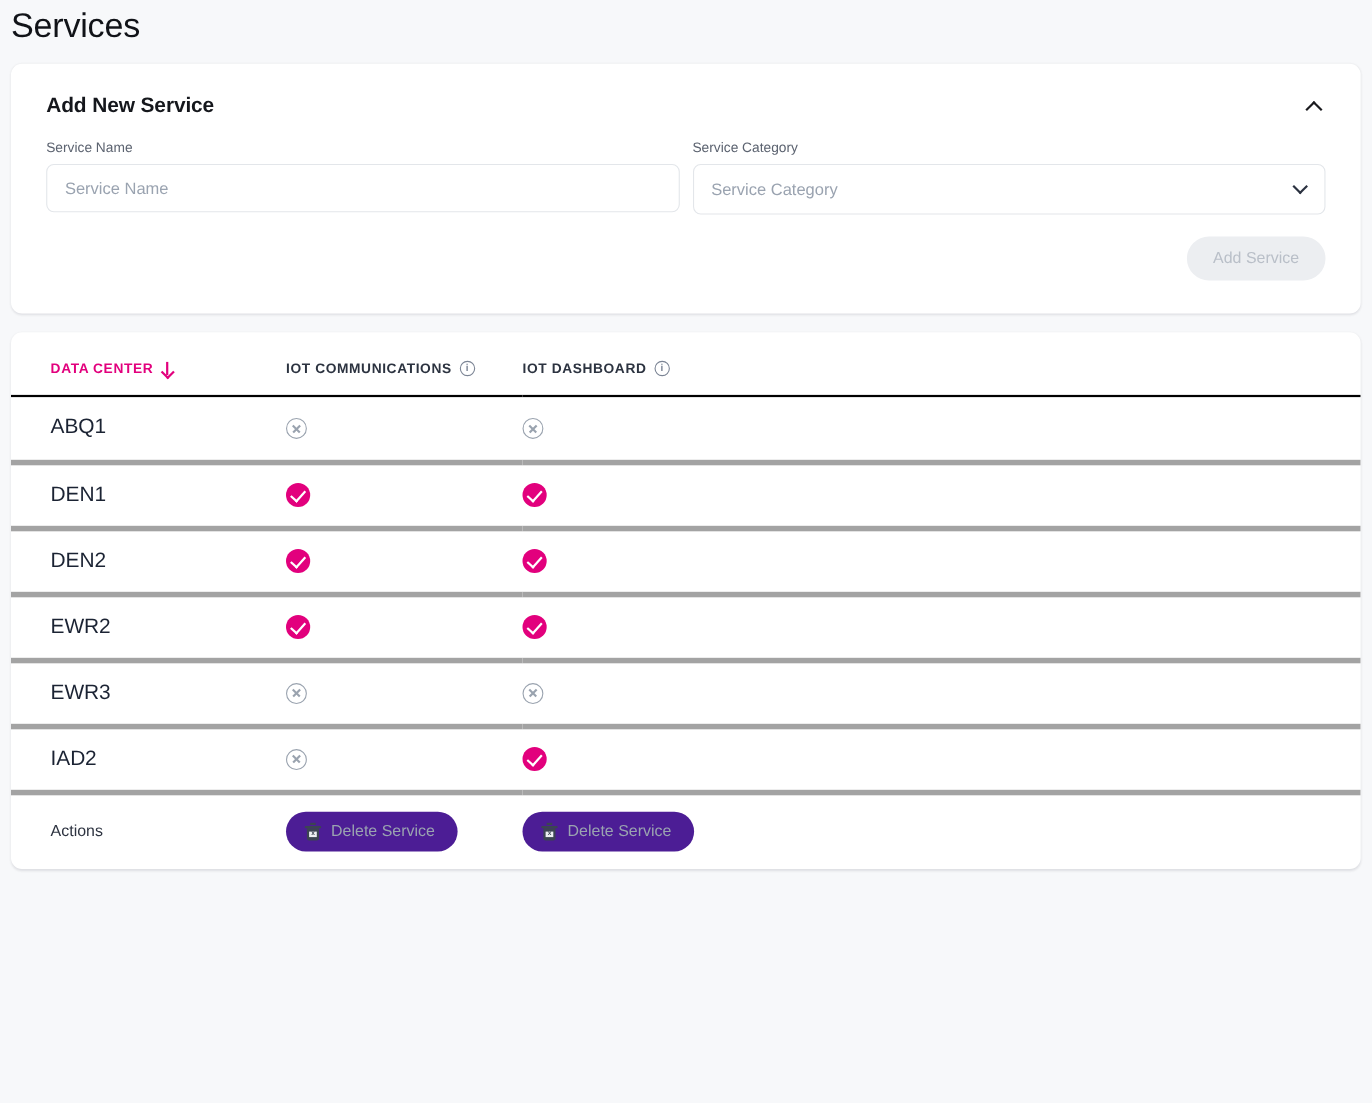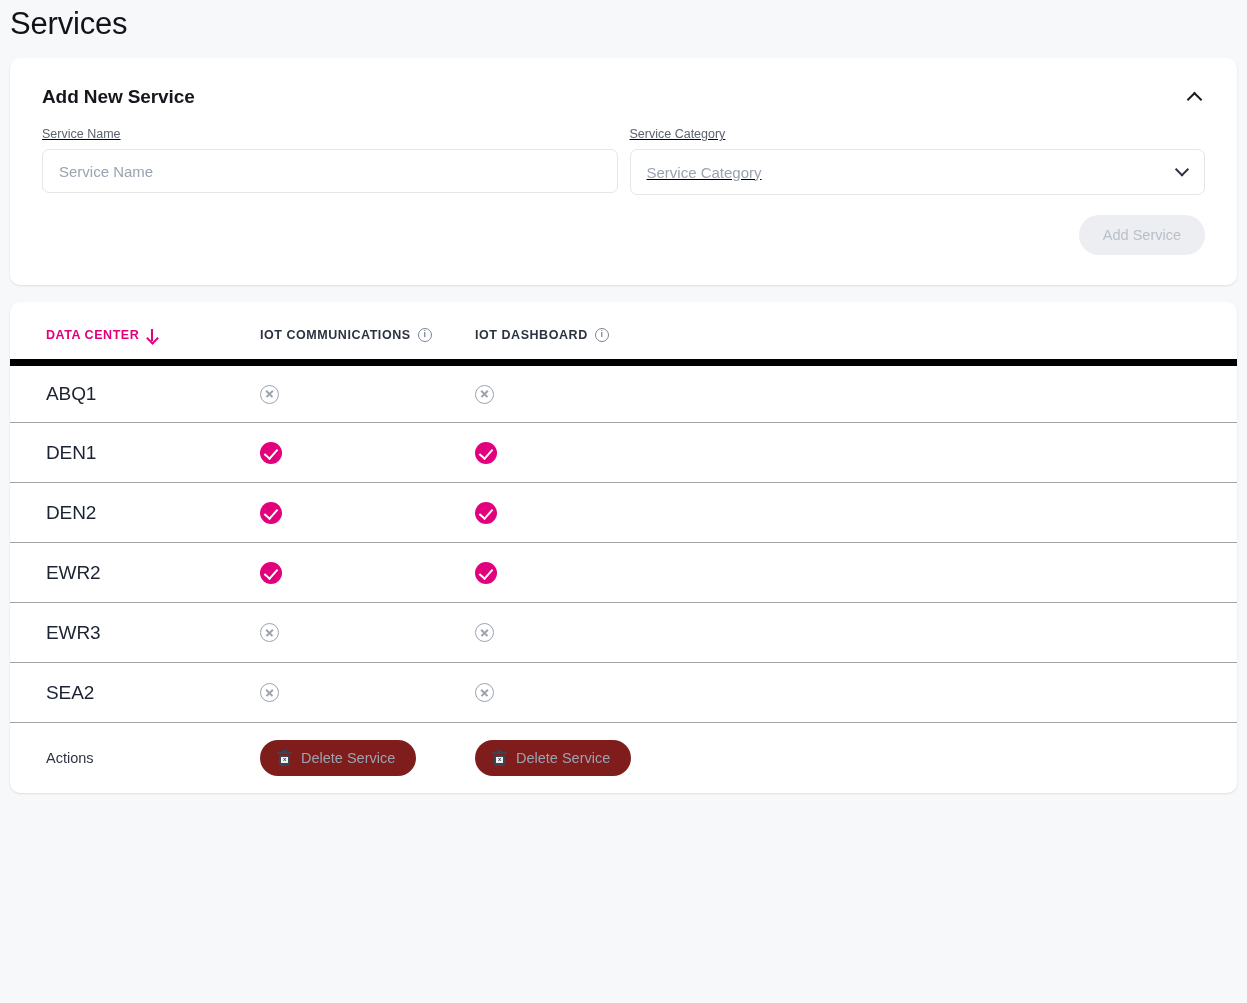--- a/index.html
+++ b/index.html
@@ -58,21 +58,20 @@
     border-left: 2px solid #1b1b1f;
     border-top: 2px solid #1b1b1f;
     transform: rotate(45deg);
     margin-top: 4px;
   }
 
   .form-row {
     display: flex;
     gap: 12px;
     padding: 12px 32px 0 32px;
-    text-decoration: underline;
   }
   .field { flex: 1 1 0; min-width: 0; }
 
   .field-label {
     font-size: 12.5px;
     color: #5c6370;
     margin-bottom: 7px;
     display: block;
     line-height: 16px;
   }
@@ -144,21 +143,21 @@
   .col-svc  { width: 215px; }
   .col-rest { width: auto; }
 
   thead th {
     text-align: left;
     font-size: 12.5px;
     font-weight: bold;
     letter-spacing: 0.55px;
     color: #2c3340;
     padding: 26px 0 17px 0;
-    border-bottom: 7px solid #000000;
+    border-bottom: 2px solid #000000;
     vertical-align: middle;
     white-space: nowrap;
   }
   thead th.th-dc { padding-left: 36px; color: #e2007d; }
   thead th.th-svc { padding-left: 0; }
 
   .th-inner { display: inline-flex; align-items: center; gap: 7px; }
 
   .sort-arrow {
     display: inline-block;
@@ -191,21 +190,21 @@
     color: #7b8494;
     font-style: normal;
     line-height: 1;
     cursor: pointer;
     letter-spacing: 0;
     flex: none;
   }
   .info-icon span { margin-top: -1px; }
 
   tbody td {
-    border-bottom: 1px solid #a3a3a3;
+    border-bottom: 5px solid #a3a3a3;
     height: 60px;
     vertical-align: middle;
   }
   tbody tr:last-child td { border-bottom: none; }
 
   .dc-name {
     padding-left: 36px;
     font-size: 19px;
     color: #1b2333;
     font-weight: 400;
@@ -263,21 +262,21 @@
     color: #2d3340;
   }
   .btn-delete {
     display: inline-flex;
     align-items: center;
     gap: 9px;
     height: 36px;
     padding: 0 21px 0 17px;
     border: none;
     border-radius: 18px;
-    background: #7f1d1d;
+    background: #4c1d95;
     color: #9aa3b0;
     font-size: 14.5px;
     font-family: "Liberation Sans", sans-serif;
     cursor: pointer;
   }
   .trash-icon {
     width: 15px; height: 16px;
     position: relative;
     flex: none;
   }
@@ -409,29 +408,29 @@
           <td></td>
         </tr>
 
         <tr>
           <td class="dc-name">EWR3</td>
           <td class="status-cell"><span class="ico ico-off"></span></td>
           <td class="status-cell"><span class="ico ico-off"></span></td>
           <td></td>
         </tr>
 
-
-
-
-        <tr>
-          <td class="dc-name">SEA2</td>
+        <tr>
+          <td class="dc-name">IAD2</td>
           <td class="status-cell"><span class="ico ico-off"></span></td>
-          <td class="status-cell"><span class="ico ico-off"></span></td>
-          <td></td>
-        </tr>
+          <td class="status-cell"><span class="ico ico-on"></span></td>
+          <td></td>
+        </tr>
+
+
+
 
         <tr class="actions-row">
           <td class="actions-label">Actions</td>
           <td>
             <button class="btn-delete">
               <span class="trash-icon">
                 <span class="trash-tab"></span>
                   <span class="trash-lid"></span>
                 <span class="trash-body"></span>
                   <span class="trash-x">x</span>

